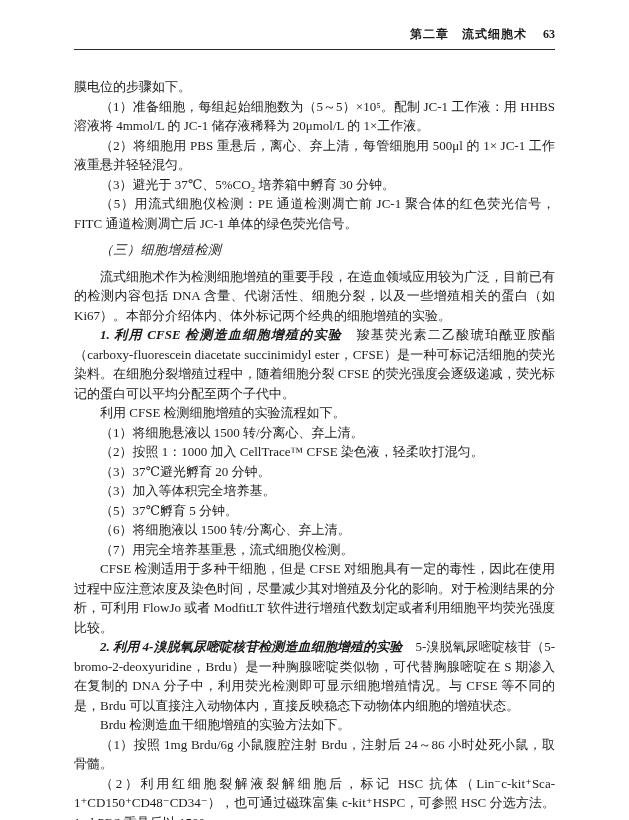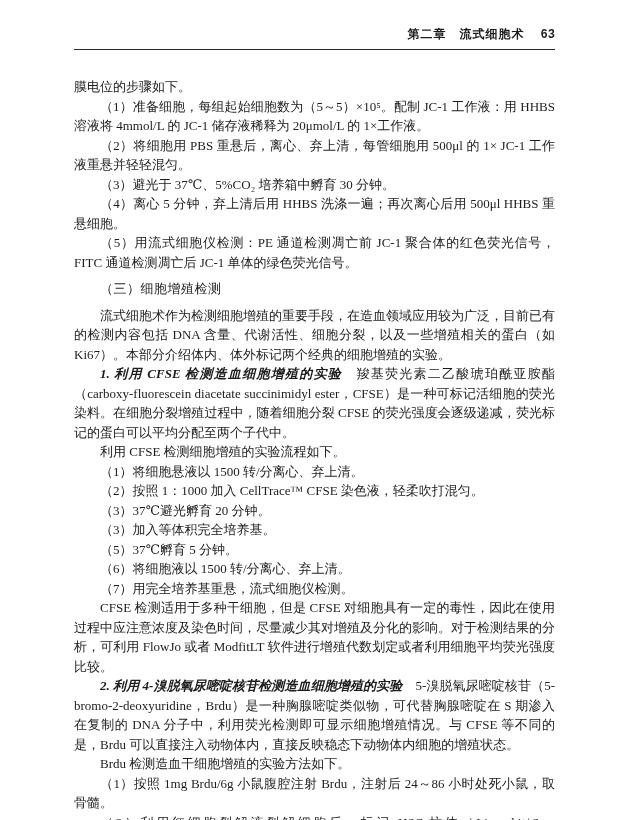--- a/index.html
+++ b/index.html
@@ -24,61 +24,61 @@
     justify-content: flex-end;
     align-items: baseline;
     gap: 16px;
     font-size: 12px;
     font-weight: bold;
     letter-spacing: 1px;
     border-bottom: 1.5px solid #2a2a2a;
     padding-bottom: 6px;
   }
   .page-header .pagenum {
-    font-family: Liberation Mono, monospace;
+    font-family: Liberation Serif, serif;
     letter-spacing: 0;
     text-align: right;
   }
   .page-body {
     margin-top: 27px;
     font-size: 13px;
     line-height: 19.5px;
     text-align: justify;
   }
   .para {
     margin: 0;
     text-indent: 2em;
   }
   .para.noindent {
     text-indent: 0;
   }
   .para.heading {
     margin: 7px 0 7px 0;
     letter-spacing: 0.5px;
+    font-style: italic;
   }
   .para b.run-head {
     font-weight: bold;
     font-style: italic;
   }
 </style>
 </head>
 <body>
 
 <div class="page">
   <header class="page-header">
     <span class="chapter">第二章　流式细胞术</span>
     <span class="pagenum">63</span>
   </header>
 
   <main class="page-body">
       <p class="para noindent">膜电位的步骤如下。</p>
       <p class="para">（1）准备细胞，每组起始细胞数为（5～5）×10⁵。配制 JC-1 工作液：用 HHBS 溶液将 4mmol/L 的 JC-1 储存液稀释为 20μmol/L 的 1×工作液。</p>
       <p class="para">（2）将细胞用 PBS 重悬后，离心、弃上清，每管细胞用 500μl 的 1× JC-1 工作液重悬并轻轻混匀。</p>
       <p class="para">（3）避光于 37℃、5%CO₂ 培养箱中孵育 30 分钟。</p>
-      <p class="para">（4）离心 5 分钟，弃上清后用 HHBS 洗涤一遍；再次离心后用 500μl HHBS 重悬细胞。</p>
       <p class="para">（5）用流式细胞仪检测：PE 通道检测凋亡前 JC-1 聚合体的红色荧光信号，FITC 通道检测凋亡后 JC-1 单体的绿色荧光信号。</p>
       <p class="para heading">（三）细胞增殖检测</p>
       <p class="para">流式细胞术作为检测细胞增殖的重要手段，在造血领域应用较为广泛，目前已有的检测内容包括 DNA 含量、代谢活性、细胞分裂，以及一些增殖相关的蛋白（如 Ki67）。本部分介绍体内、体外标记两个经典的细胞增殖的实验。</p>
       <p class="para"><b class="run-head">1. 利用 CFSE 检测造血细胞增殖的实验</b><span>　羧基荧光素二乙酸琥珀酰亚胺酯（carboxy-fluorescein diacetate succinimidyl ester，CFSE）是一种可标记活细胞的荧光染料。在细胞分裂增殖过程中，随着细胞分裂 CFSE 的荧光强度会逐级递减，荧光标记的蛋白可以平均分配至两个子代中。</span></p>
       <p class="para">利用 CFSE 检测细胞增殖的实验流程如下。</p>
       <p class="para">（1）将细胞悬液以 1500 转/分离心、弃上清。</p>
       <p class="para">（2）按照 1：1000 加入 CellTrace™ CFSE 染色液，轻柔吹打混匀。</p>
       <p class="para">（3）37℃避光孵育 20 分钟。</p>
       <p class="para">（3）加入等体积完全培养基。</p>
       <p class="para">（5）37℃孵育 5 分钟。</p>

